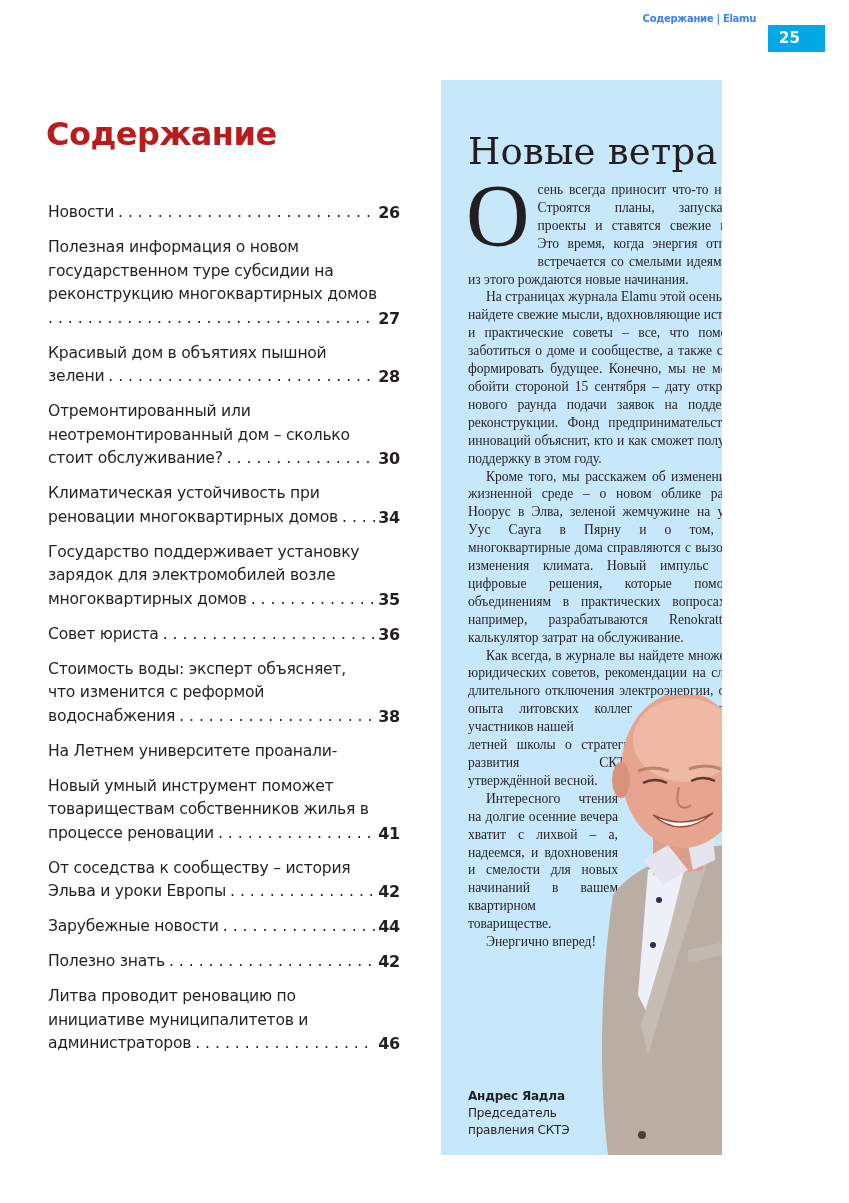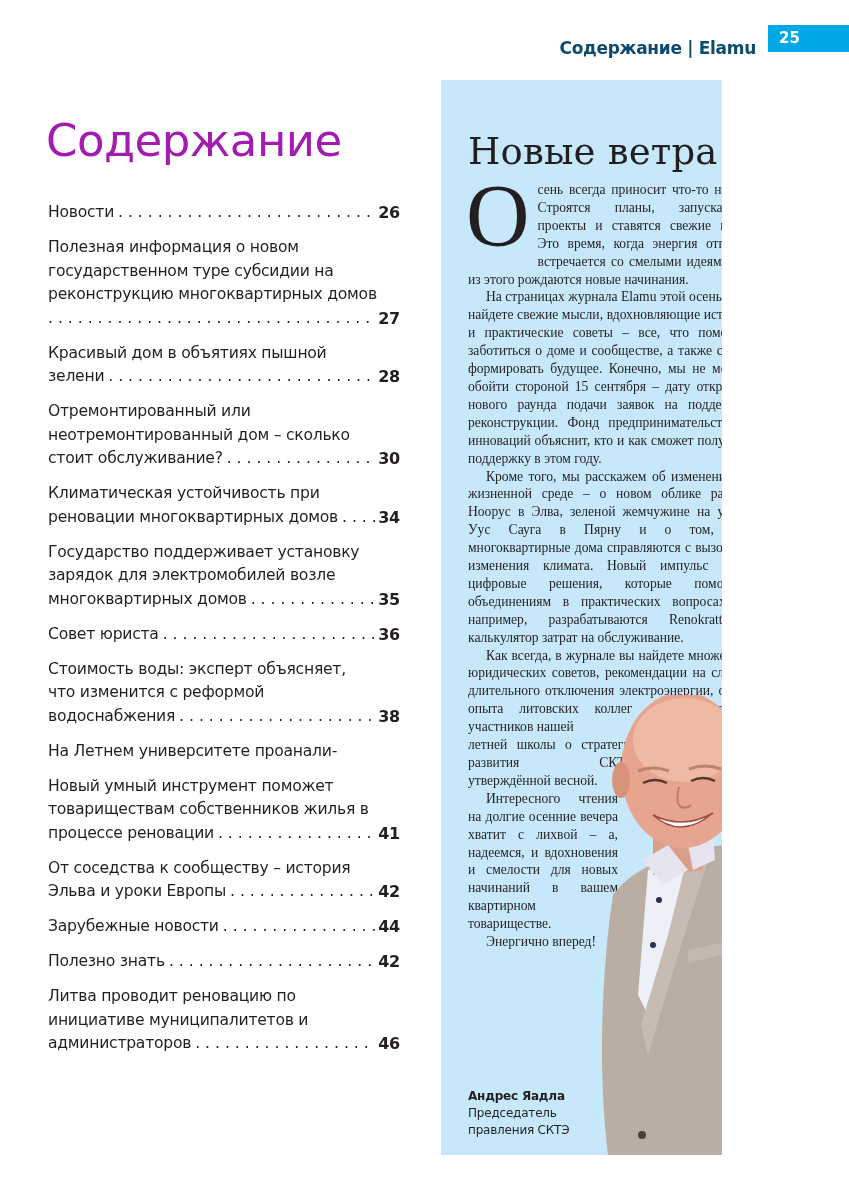--- a/index.html
+++ b/index.html
@@ -1,23 +1,23 @@
 <!DOCTYPE html>
 <html><head>
   <meta charset="utf-8">
   <style>
     html, body { margin: 0; padding: 0; background: #ffffff; }
     body { width: 849px; height: 1203px; position: relative; overflow: hidden; font-family: "DejaVu Sans", "Liberation Sans", sans-serif; color: #231f20; }
 
     
-    .header-title { position: absolute; top: 38px; right: 93px; font-family: "DejaVu Sans", sans-serif; font-weight: bold; font-size: 17px; letter-spacing: -0.3px; color: #0c4a6e; white-space: nowrap; }
-    .page-badge { position: absolute; top: 25px; left: 768px; width: 81px; height: 27px; background: #00a8e6; color: #ffffff; font-family: "DejaVu Sans", sans-serif; font-weight: bold; font-size: 15px; line-height: 27px; padding-left: 11px; box-sizing: border-box; }
+    .header-title { position: absolute; top: 13px; right: 93px; font-family: "DejaVu Sans", sans-serif; font-weight: bold; font-size: 10px; letter-spacing: -0.3px; color: #3b82f6; white-space: nowrap; }
+    .page-badge { position: absolute; top: 25px; left: 768px; width: 57px; height: 27px; background: #00a8e6; color: #ffffff; font-family: "DejaVu Sans", sans-serif; font-weight: bold; font-size: 15px; line-height: 27px; padding-left: 11px; box-sizing: border-box; }
 
     
-    .toc-title { position: absolute; top: 118px; left: 46px; font-family: "DejaVu Sans", sans-serif; font-weight: normal; font-size: 45px; letter-spacing: -0.5px; color: #a21caf; line-height: 1; }
+    .toc-title { position: absolute; top: 118px; left: 46px; font-family: "DejaVu Sans", sans-serif; font-weight: bold; font-size: 32px; letter-spacing: -0.5px; color: #b91c1c; line-height: 1; }
     .toc { position: absolute; top: 201px; left: 48px; width: 352px; }
     .toc-item { position: relative; font-family: "DejaVu Sans", sans-serif; font-size: 15.6px; line-height: 23.5px; color: #231f20; margin-bottom: 11.5px; letter-spacing: -0.25px; }
     .toc-line { display: block; white-space: nowrap; }
     .toc-last { display: flex; align-items: flex-start; white-space: nowrap; }
     .toc-last .txt { flex: 0 0 auto; }
     .toc-last .dots { flex: 1 1 auto; overflow: hidden; white-space: nowrap; margin: 0 3px 0 4px; letter-spacing: 2.6px; color: #231f20; }
     .toc-last .dots::before { content: ". . . . . . . . . . . . . . . . . . . . . . . . . . . . . . . . . . . . . . . . . . . . . . . . . . . . . . . . . . . . "; letter-spacing: 0; }
     .toc-last .pg { flex: 0 0 auto; font-weight: bold; font-size: 16px; }
 
     

